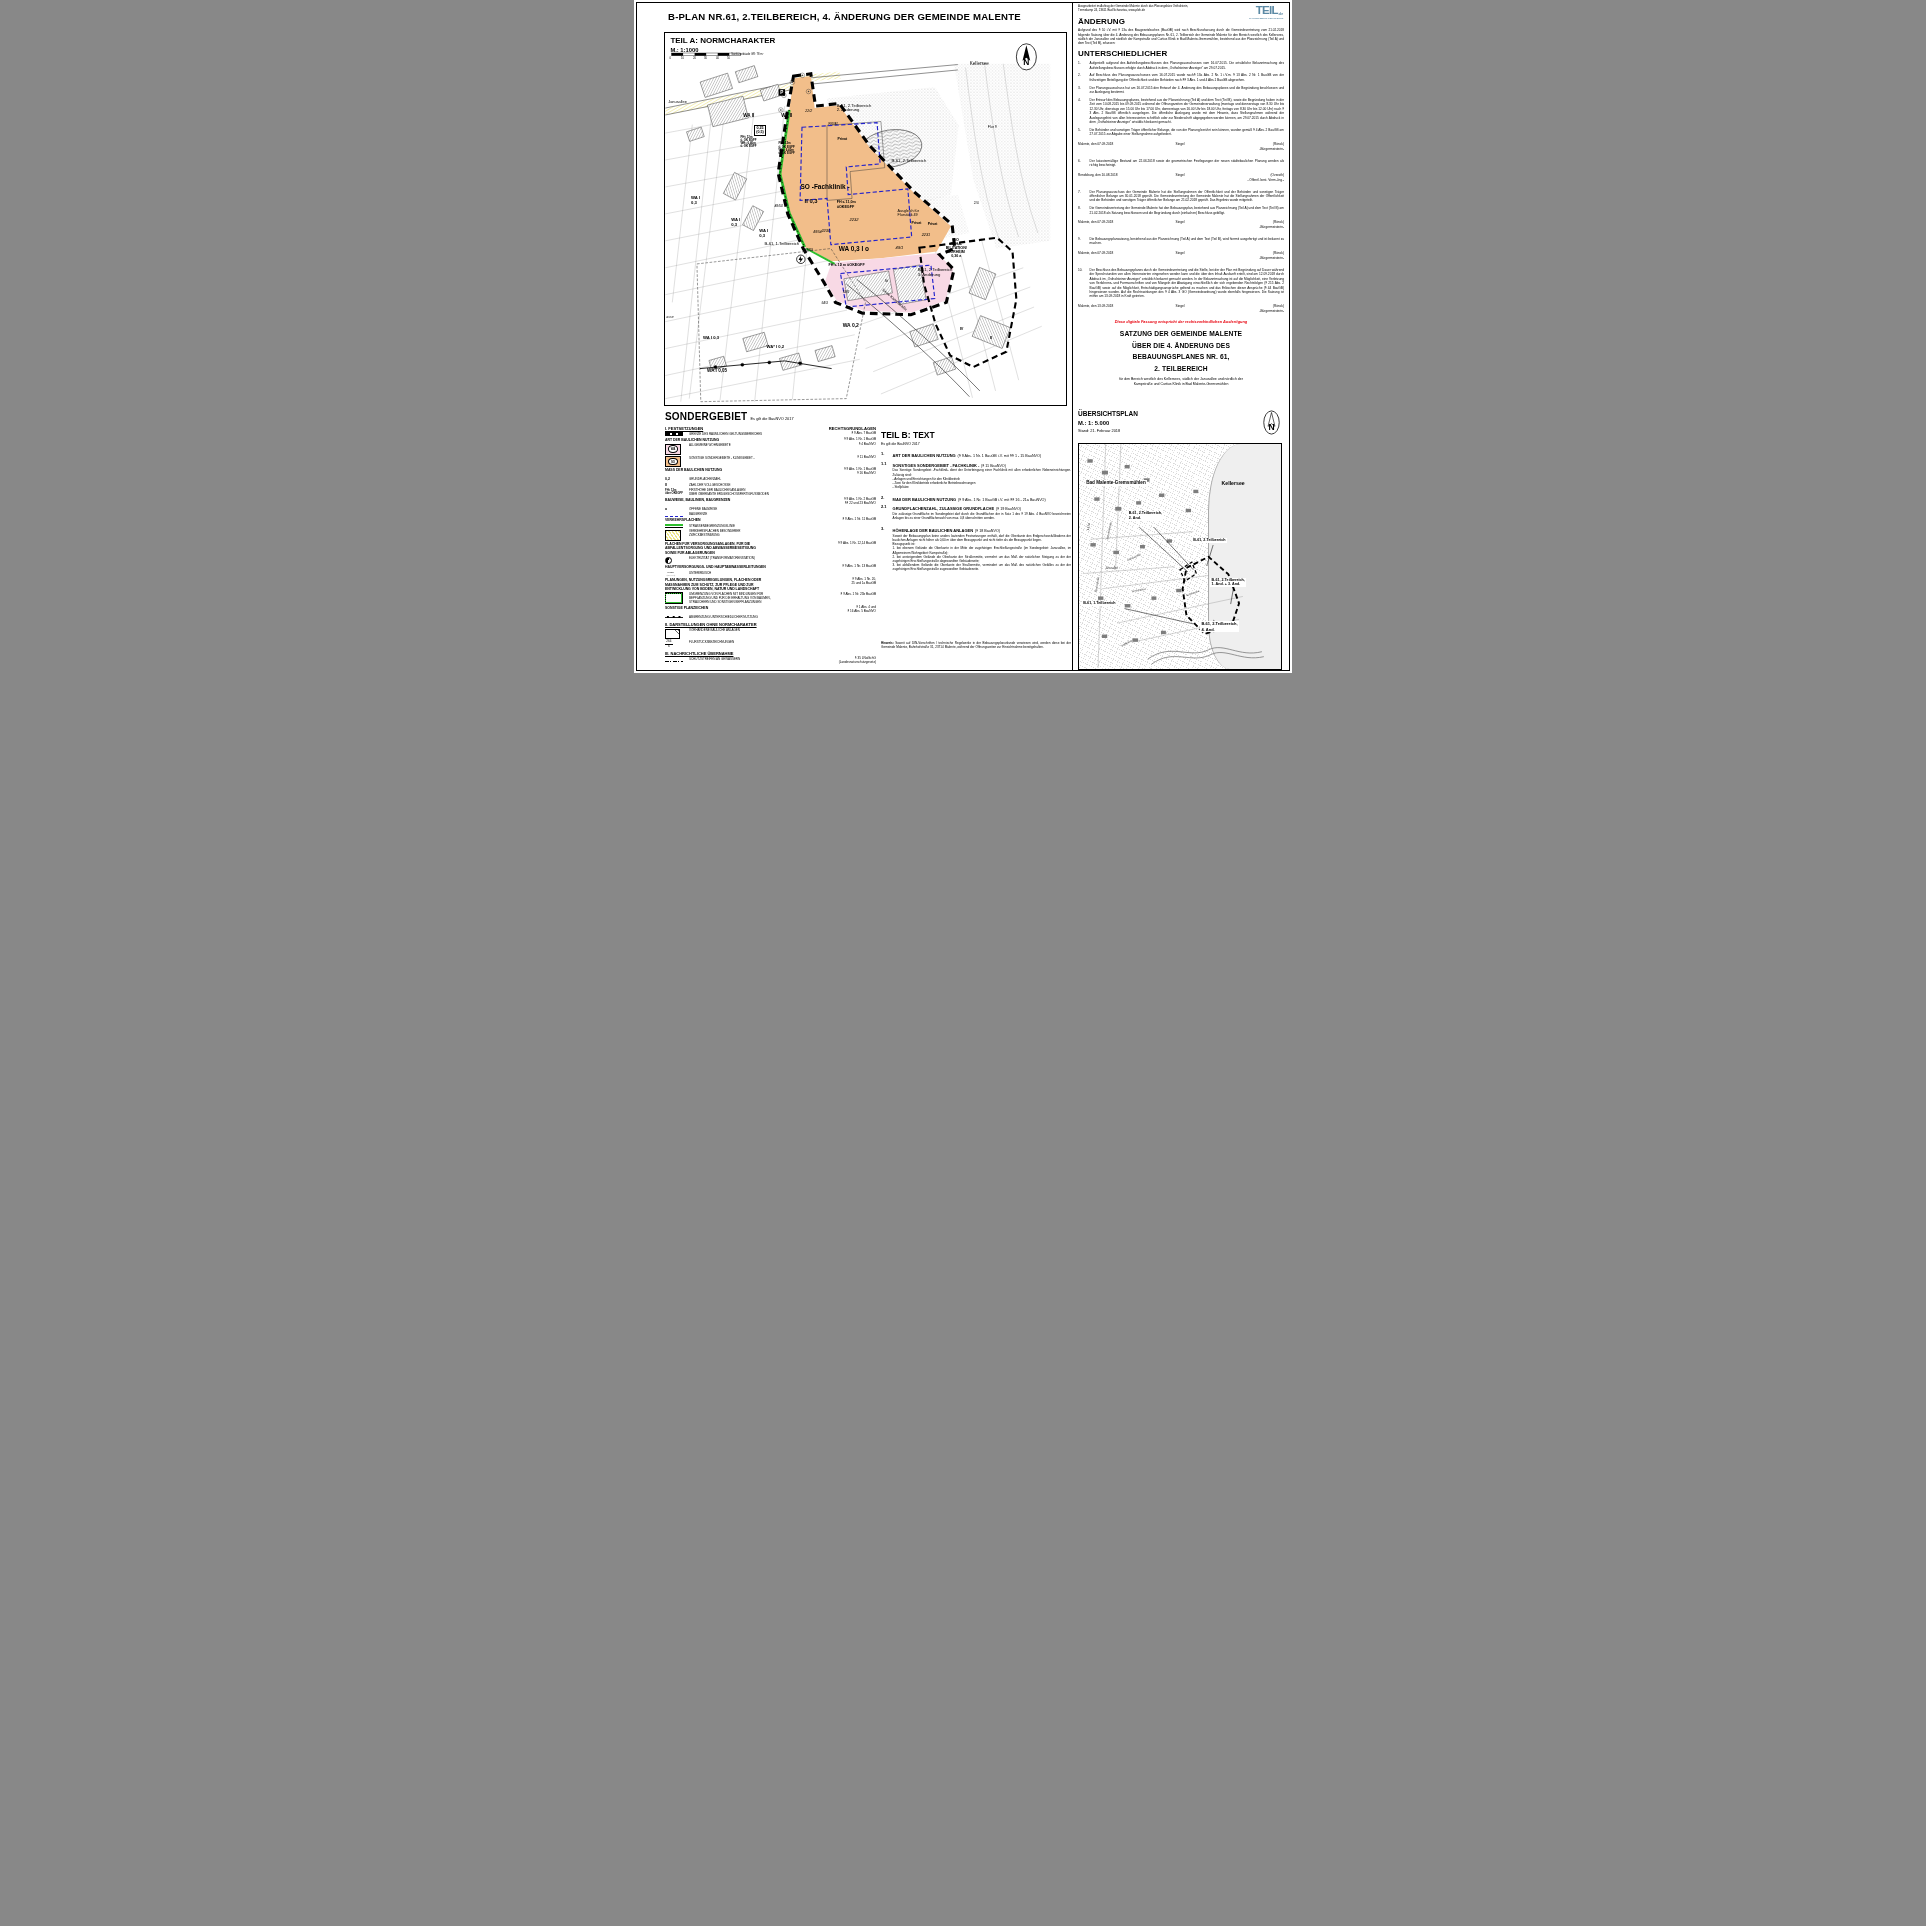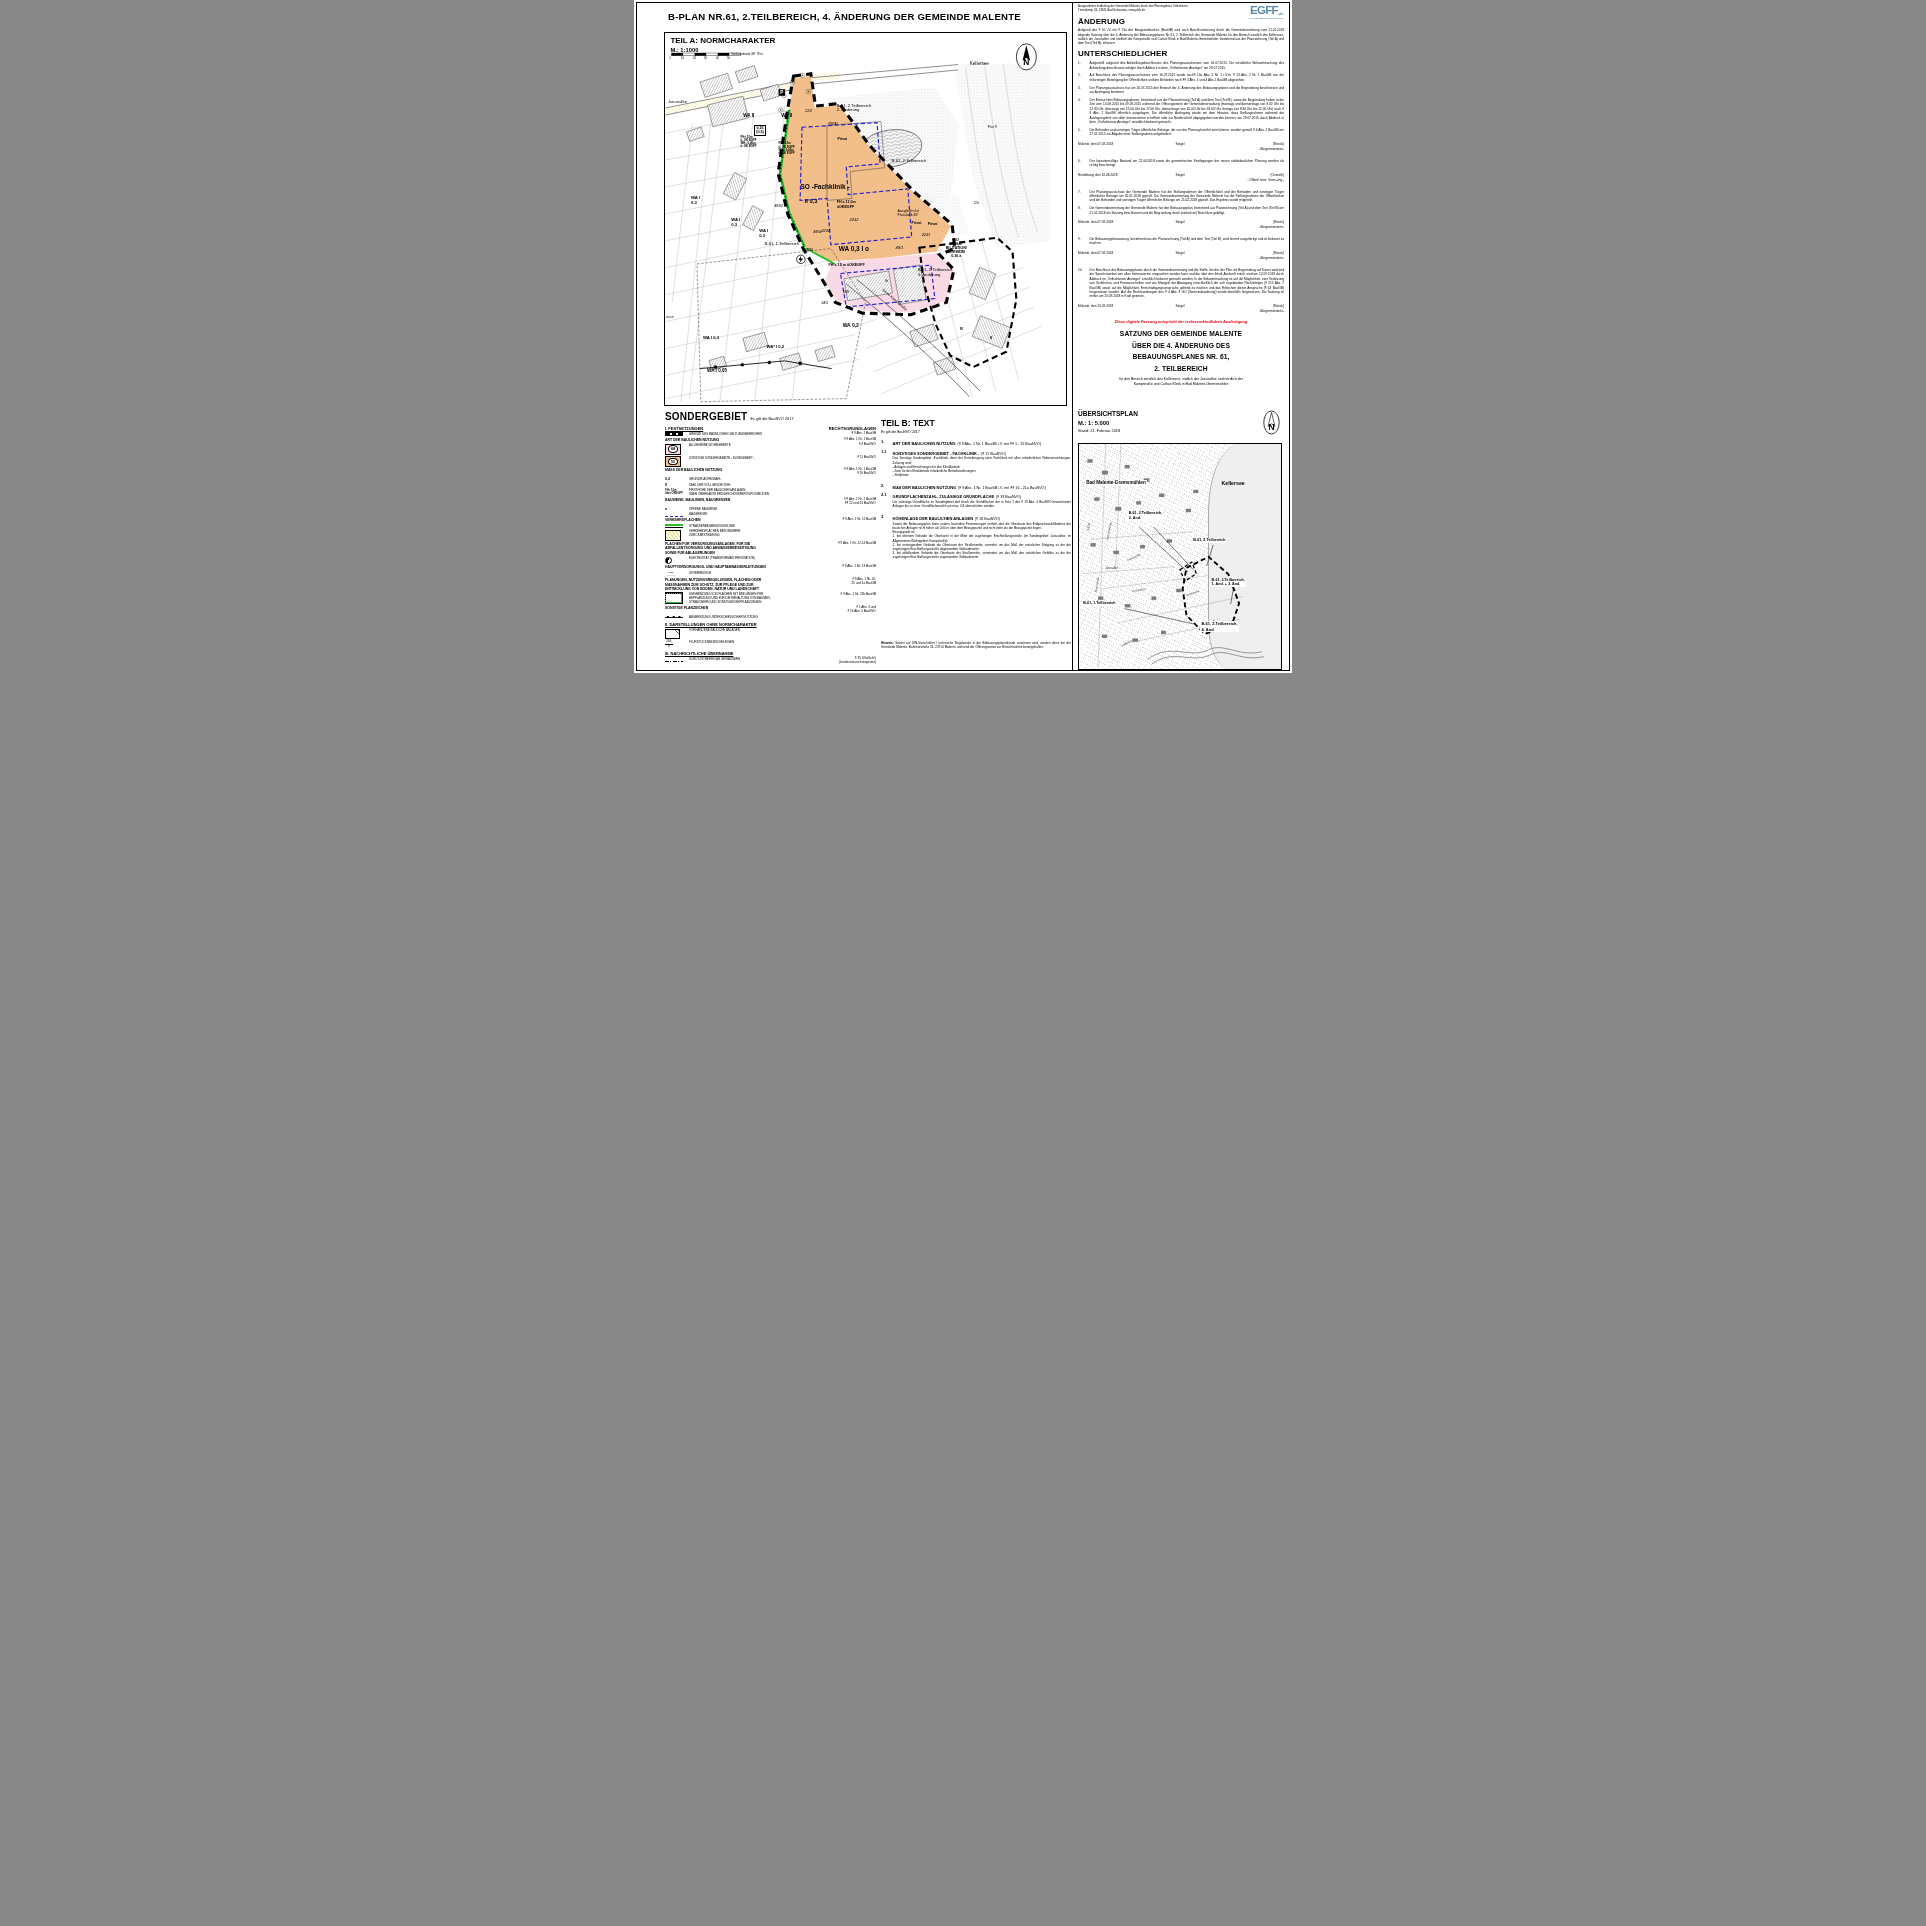--- a/index.html
+++ b/index.html
@@ -49,21 +49,21 @@
   .sym-kabel{font-size:2.5px;line-height:1.2;text-align:center;}
   .sym-gruen{width:17px;height:10px;border:1.9px solid var(--green);outline:0.6px solid #000;position:relative;background:#fff;}
   .sym-gruen:before{content:"";position:absolute;inset:-1.5px;border:0.9px dotted #000;}
   .sym-abgrenz{width:17.7px;height:3.9px;background:linear-gradient(#000,#000) 0 50%/100% 0.9px no-repeat,radial-gradient(circle 1.2px at 2.7px 50%,#000 95%,transparent)0 0/5.8px 100% repeat-x;}
   .sym-hatch{width:14.6px;height:10px;border:0.4px solid #000;background:repeating-linear-gradient(45deg,#fff 0 1.5px,#666 1.5px 2.1px);}
   .sym-flur{font-size:3.1px;text-align:center;line-height:1.15;}
   .sym-flur .top{display:inline-block;border-bottom:0.4px solid #000;padding:0 1.2px;}
   .sym-schutz{width:17.7px;height:0.8px;background:repeating-linear-gradient(90deg,#000 0 3.9px,transparent 3.9px 5.4px,#000 5.4px 6.5px,transparent 6.5px 8px);margin-top:3.5px;}
   
   #teilb{position:absolute;left:247px;top:418px;width:190px;}
-  .tb-title{font-size:8.5px;font-weight:bold;}
+  .tb-title{font-size:8.5px;font-weight:bold;margin-top:12px;}
   .tb-note{font-size:3.5px;margin:1.5px 0 5.4px;}
   .tbsec{display:flex;margin-bottom:2.7px;}
   .tbnum{width:11.6px;flex:none;font-size:4px;font-weight:bold;}
   .tbbody{flex:1;}
   .tbtitle{font-size:4px;font-weight:bold;}
   .tbref{font-size:3.7px;}
   .tbtext{font-size:3.1px;line-height:1.36;text-align:justify;margin-top:0.8px;}
   #hinweis{position:absolute;left:247px;top:641px;width:190px;font-size:3.1px;line-height:1.35;text-align:justify;}
   
   #rightcol{position:absolute;left:444px;top:5.4px;width:206px;height:665px;}
@@ -567,21 +567,21 @@
   <div id="hinweis">
     <span class="b">Hinweis:</span>
     <span>Soweit auf DIN-Vorschriften / technische Regelwerke in der Bebauungsplanurkunde verwiesen wird, werden diese bei der Gemeinde Malente, Bahnhofstraße 31, 23714 Malente, während der Öffnungszeiten zur Einsichtnahme bereitgehalten.</span>
   </div>
 
   <div id="rightcol">
     <div class="credit pre">Ausgearbeitet im Auftrag der Gemeinde Malente durch das Planungsbüro Ostholstein,
 Tremskamp 24, 23611 Bad Schwartau, www.ploh.de</div>
     <div class="logo">
       <div class="logo-row">
-        <span class="logo-txt">EGFF</span>
+        <span class="logo-txt">TEIL</span>
         <span class="logo-de">.de</span>
       </div>
       <div class="logo-sub">PLANUNGSBÜRO OSTHOLSTEIN</div>
     </div>
 
     <div class="h-big">ÄNDERUNG</div>
     <div class="body-just">Aufgrund des § 10 i.V. mit § 13a des Baugesetzbuches (BauGB) wird nach Beschlussfassung durch die Gemeindevertretung vom 21.02.2018 folgende Satzung über die 4. Änderung des Bebauungsplanes Nr. 61, 2. Teilbereich der Gemeinde Malente für den Bereich westlich des Kellersees, südlich der Janusallee und nördlich der Kampstraße und Curtius Klinik in Bad Malente-Gremsmühlen, bestehend aus der Planzeichnung (Teil A) und dem Text (Teil B), erlassen:</div>
 
     <div class="h-big">UNTERSCHIEDLICHER</div>
     <div class="vlist">

